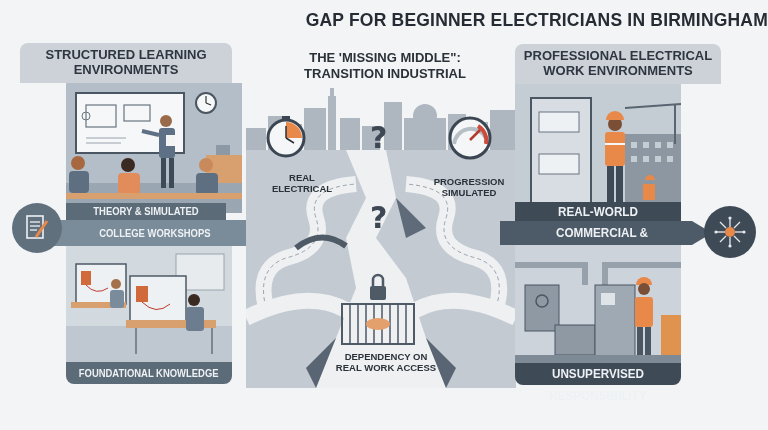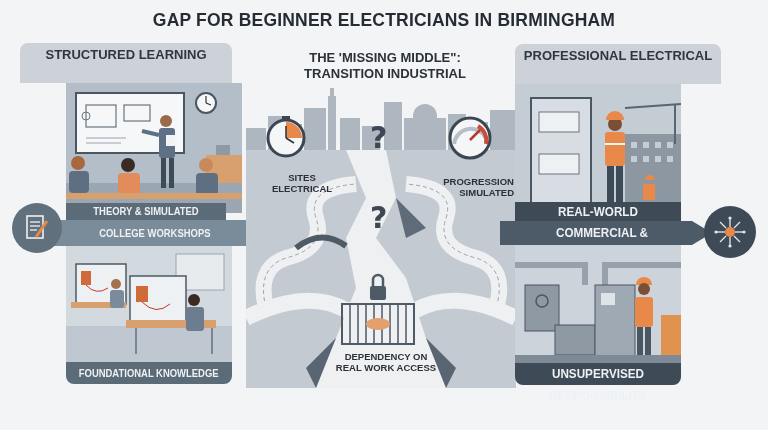--- a/index.html
+++ b/index.html
@@ -1,19 +1,19 @@
 <!DOCTYPE html>
 <html><head>
 <meta charset="utf-8">
 <style>
   * { box-sizing: border-box; margin: 0; padding: 0; }
   html, body { width: 768px; height: 430px; overflow: hidden; background: #f3f4f6; }
   body { font-family: "Liberation Sans", "DejaVu Sans", sans-serif; position: relative; color: #2b3440; }
   .abs { position: absolute; }
-  .title { left: 0; top: 10px; width: 768px; text-align: center; font-size: 17.5px; font-weight: bold; color: #262c34; letter-spacing: 0.2px; }
+  .title { left: 0; top: 10px; width: 768px; text-align: right; font-size: 17.5px; font-weight: bold; color: #262c34; letter-spacing: 0.2px; }
 
   
   .panel-head { background: #ccd2d8; border-radius: 8px 8px 0 0; text-align: center; font-weight: bold; font-size: 13px; line-height: 15px; color: #2f3640; padding-top: 4px; }
   .img-frame { background: #c8d0d8; overflow: hidden; }
   .band-dark { background: #5c6b78; color: #eef1f4; font-weight: bold; font-size: 10.5px; text-align: center; }
   .band-navy { background: #3e4a56; color: #eef1f4; font-weight: bold; font-size: 13px; text-align: center; }
   .cond { transform: scaleX(0.9); display: inline-block; }
 
   .mid-title { text-align: center; font-weight: bold; font-size: 13px; line-height: 16px; color: #2b3138; }
   .label-sm { text-align: center; font-weight: bold; font-size: 9.5px; line-height: 11px; color: #2b3138; }
@@ -21,20 +21,21 @@
   .circle-icon { border-radius: 50%; display:flex; align-items:center; justify-content:center; }
 </style>
 </head>
 <body>
 
 <div class="abs title">GAP FOR BEGINNER ELECTRICIANS IN BIRMINGHAM</div>
 
 <div class="abs" style="left:20px;top:43px;width:212px;height:342px;">
   <div class="panel-head" style="position:absolute;left:0;top:0;width:212px;height:40px;">
     <div>STRUCTURED LEARNING</div>
+    <div>ENVIRONMENTS</div>
   </div>
 </div>
 
 <div class="abs img-frame" style="left:66px;top:83px;width:176px;height:130px;background:#b9c3cc;">
   <svg width="176" height="130" viewBox="0 0 176 130">
     <rect x="0" y="0" width="176" height="130" fill="#b3bec8"></rect>
     <rect x="0" y="100" width="176" height="30" fill="#9aa7b3"></rect>
 
     <rect x="10" y="10" width="108" height="60" fill="#f6f7f8" stroke="#4b5663" stroke-width="2"></rect>
     <rect x="20" y="22" width="30" height="22" fill="none" stroke="#6a7580" stroke-width="1.2"></rect>
@@ -183,34 +184,35 @@
       <line x1="136" y1="216" x2="136" y2="256"></line>
         <line x1="144" y1="216" x2="144" y2="256"></line>
       <line x1="152" y1="216" x2="152" y2="256"></line>
         <line x1="160" y1="216" x2="160" y2="256"></line>
     </g>
     <ellipse cx="132" cy="236" rx="12" ry="6" fill="#e3a06c"></ellipse>
   </svg>
 </div>
 
 <div class="abs label-sm" style="left:262px;top:172px;width:80px;">
-  <div>SITES</div>
+  <div>REAL</div>
   <div>ELECTRICAL</div>
 </div>
-<div class="abs label-sm" style="left:424px;top:176px;width:90px;text-align:right;">
+<div class="abs label-sm" style="left:424px;top:176px;width:90px;">
   <div>PROGRESSION</div>
   <div>SIMULATED</div>
 </div>
 <div class="abs label-sm" style="left:326px;top:351px;width:120px;">
   <div>DEPENDENCY ON</div>
   <div>REAL WORK ACCESS</div>
 </div>
 
 <div class="abs panel-head" style="left:515px;top:44px;width:206px;height:40px;">
   <div>PROFESSIONAL ELECTRICAL</div>
+  <div>WORK ENVIRONMENTS</div>
 </div>
 
 <div class="abs img-frame" style="left:515px;top:84px;width:166px;height:120px;">
   <svg width="166" height="120" viewBox="0 0 166 120">
     <rect width="166" height="120" fill="#c4ccd4"></rect>
 
     <rect x="110" y="50" width="56" height="70" fill="#8c97a2"></rect>
     <g fill="#c4ccd4">
       <rect x="116" y="58" width="6" height="6"></rect>
         <rect x="128" y="58" width="6" height="6"></rect>

